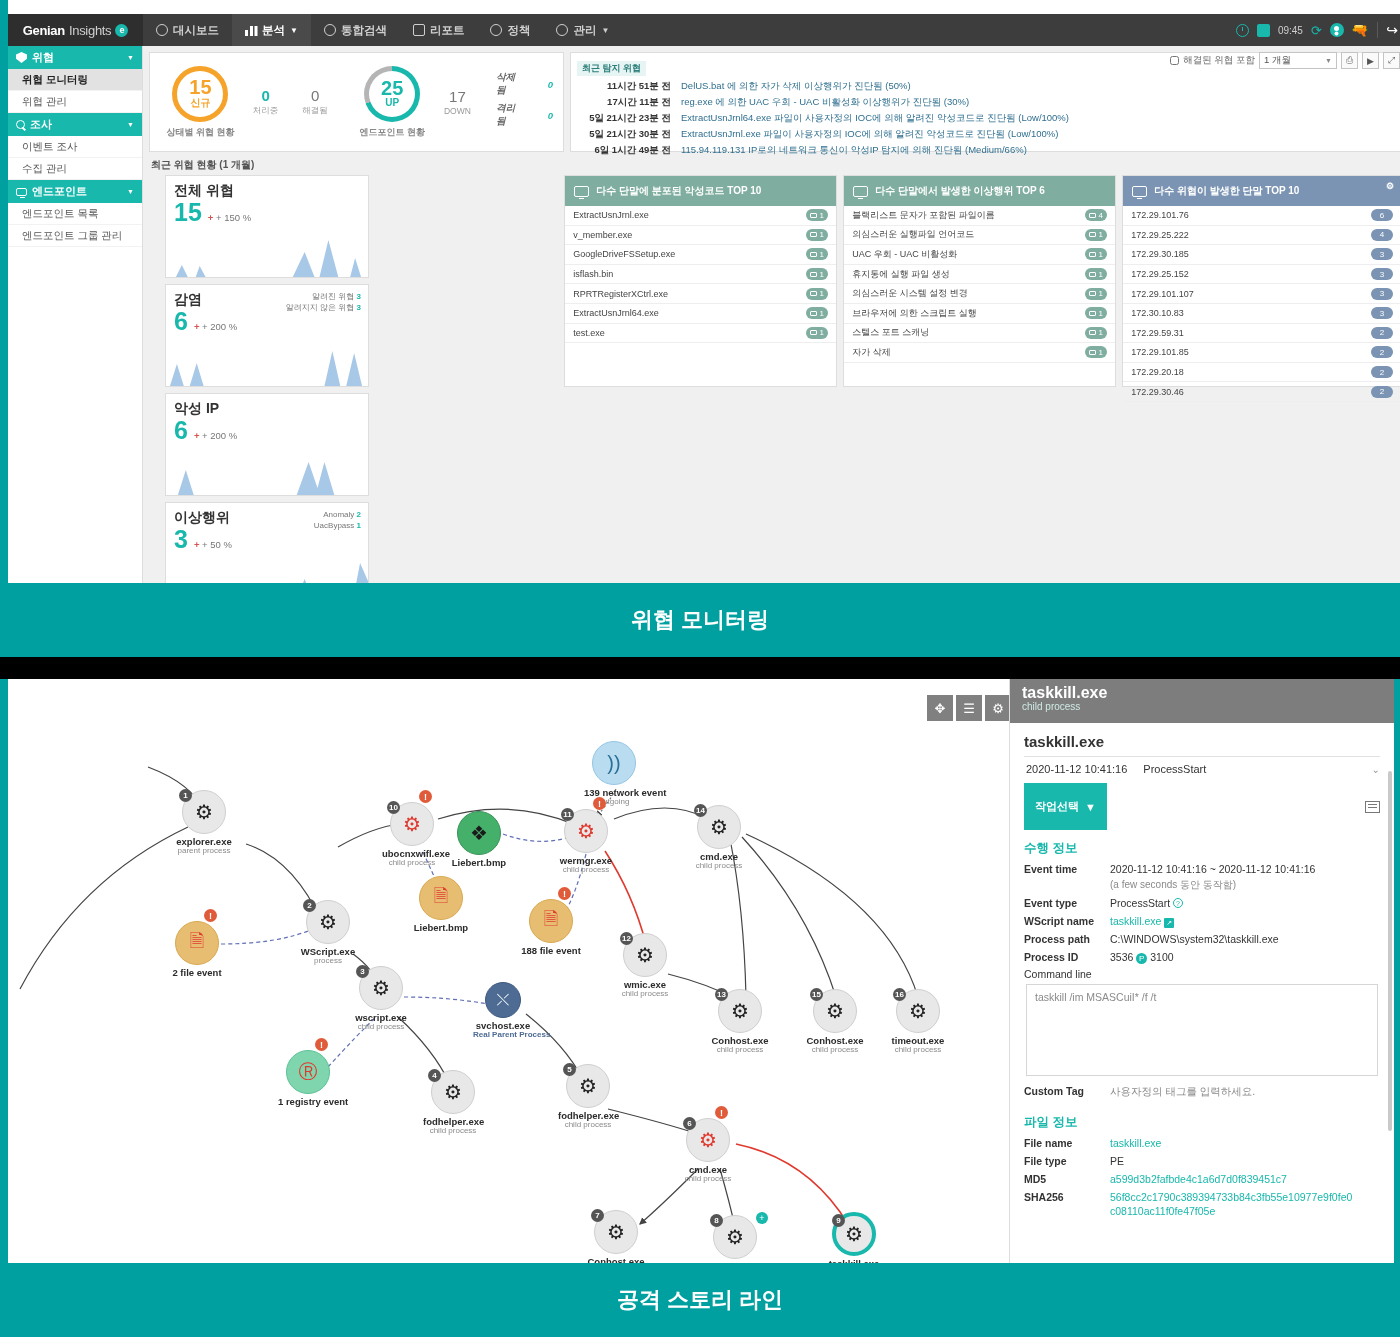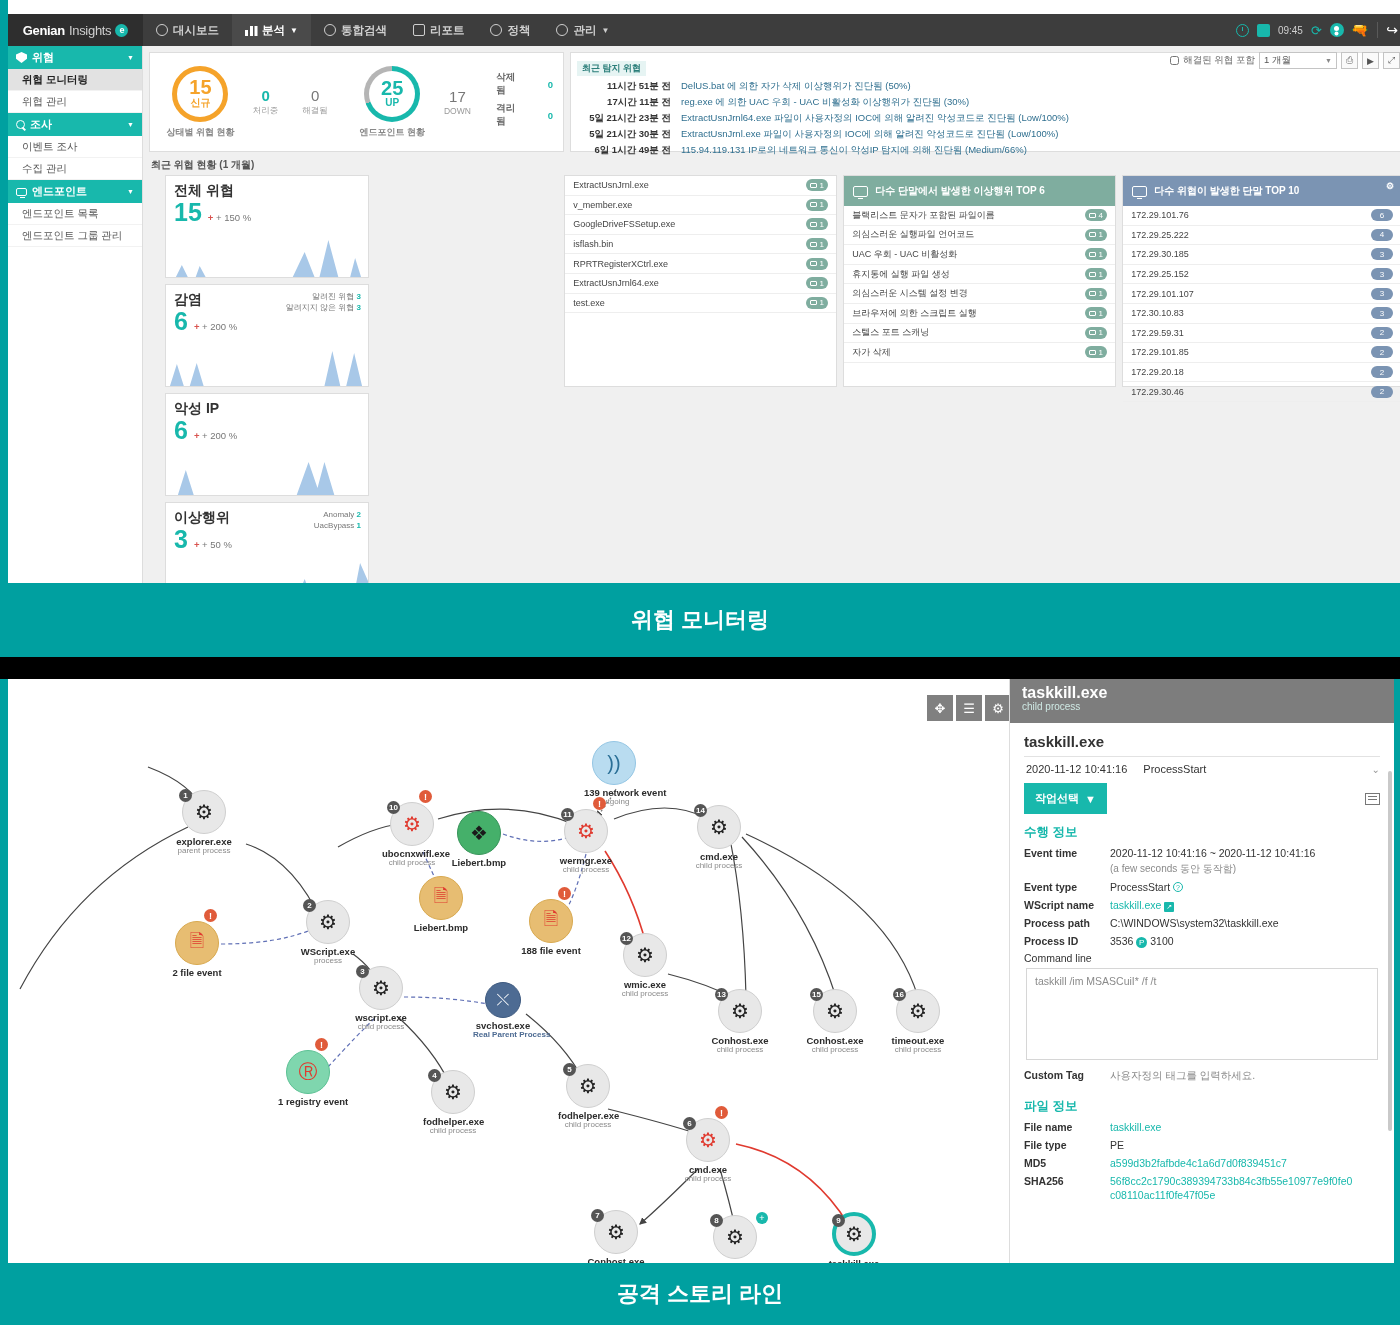--- a/index.html
+++ b/index.html
@@ -101,21 +101,21 @@
   .donut-inner { position:relative; z-index:2; text-align:center; }
   .donut-num { font-size:20px; font-weight:bold; color:#f5a32a; line-height:18px;}
   .donut-num.teal { color:#18b8ac; }
   .donut-lbl { font-size:10px; color:#f5a32a; font-weight:bold;}
   .donut-lbl.teal { color:#18b8ac; }
   .donut-cap { font-size:9px; color:#888; margin-top:4px;font-weight:bold; }
   .mini-stat { text-align:center; width:52px; }
   .mini-num { font-size:15px; color:#777; }
   .mini-num.tealtxt { color:#18b8ac; font-weight:bold; font-size:15px;}
   .mini-lbl { font-size:8.5px; color:#999; margin-top:1px;}
-  .kv-col { margin-left:14px; }
+  .kv-col { margin-left:14px;font-style:italic; }
   .kv-row { display:flex;align-items:center;gap:26px;font-size:9.5px;color:#666;margin-bottom:5px;font-weight:bold;}
   .kv-row .kv-v { color:#18b8ac; font-weight:bold; }
 
   .threat-list { flex:1; background:#fff; border:1px solid #ddd; padding:4px 6px; }
   .tl-head { display:inline-block; background:#e6f4f3; color:#2b7e7a; font-size:9px; font-weight:bold; padding:1px 5px; margin-bottom:2px;}
   .tl-row { display:flex; gap:10px; font-size:9.5px; padding:1.5px 2px; }
   .tl-time { width:92px; color:#333; font-weight:bold; text-align:right; flex:none;}
   .tl-msg { color:#2f6f8f; }
 
   .sec-title { font-size:10px; color:#555; font-weight:bold; margin:6px 0 3px 2px; }
@@ -144,21 +144,21 @@
     margin-left:auto; min-width:22px; height:12px; border-radius:7px; background:#7fad9f; color:#fff;
     font-size:8px; display:flex; align-items:center; justify-content:center; gap:2px; padding:0 4px;
   }
   .t10-row .badge.blue { background:#7b94b3; }
   .badge .mini-mon { width:7px;height:5px;border:1px solid #fff;border-radius:1px;display:inline-block;}
 
   
   .caption-bar { position:absolute; left:0; width:1400px; background:#00a0a0; color:#fff;
     display:flex; align-items:center; justify-content:center; font-size:22px; font-weight:bold; }
   #cap1 { top:583px; height:74px; }
-  #cap2 { top:1263px; height:62px; }
+  #cap2 { top:1263px; height:74px; }
   .black-bar { position:absolute; left:0; width:1400px; height:22px; background:#000; }
   #blk1 { top:657px; }
 
   
   #bottom-section {
     position:absolute; left:0; top:679px; width:1400px; height:584px;
     background:#ffffff; border-left:8px solid #00a0a0; border-right:6px solid #00a0a0;
     overflow:hidden;
   }
   .graph-area { position:absolute; left:0; top:0; width:1015px; height:584px; background:#fff;}
@@ -198,21 +198,21 @@
   
   .detail-panel { position:absolute; right:0; top:0; width:385px; height:584px; background:#fff; border-left:1px solid #ddd;}
   .dp-head { height:44px; background:#7d7d7d; color:#fff; padding:5px 12px;}
   .dp-head .t { font-size:16px; font-weight:bold; }
   .dp-head .s { font-size:10px; color:#cfe9e4; margin-top:-1px;}
   .dp-body { padding:10px 14px; height:540px; overflow:hidden; position:relative;}
   .dp-title { font-size:15px; font-weight:bold; color:#333; padding-bottom:6px; border-bottom:1px solid #e2e2e2;}
   .dp-eventrow { display:flex; align-items:center; gap:16px; font-size:11px; color:#333; padding:6px 0 0 2px;}
   .dp-eventrow .chev { margin-left:auto; color:#999; font-size:10px;}
   .dp-actionrow { display:flex; align-items:center; margin:8px 0 10px;}
-  .dp-actionbtn { background:#18b8ac; color:#fff; font-size:11px; font-weight:bold; padding:8px 11px; display:flex; gap:6px; align-items:center; cursor:pointer;}
+  .dp-actionbtn { background:#18b8ac; color:#fff; font-size:11px; font-weight:bold; padding:16px 11px; display:flex; gap:6px; align-items:center; cursor:pointer;}
   .dp-listicon { margin-left:auto; width:15px;height:12px;border:1.5px solid #777; position:relative; cursor:pointer;}
   .dp-listicon::after{content:"";position:absolute;left:2px;top:2px;width:9px;height:1.5px;background:#777;box-shadow:0 3px 0 #777;}
   .dp-sect { font-size:12.5px; font-weight:bold; color:#18b8ac; margin:4px 0 5px;}
   .dp-kv { display:flex; font-size:10.5px; margin-bottom:4px; line-height:14px;}
   .dp-k { width:86px; font-weight:bold; color:#333; flex:none;}
   .dp-v { color:#333; }
   .dp-v.teal { color:#18b8ac; }
   .dp-v.grey { color:#8a8a8a; }
   .dp-note { font-size:10px; color:#8a8a8a; margin:-2px 0 4px 86px;}
   .dp-cmdbox { border:1px solid #d6d6d6; height:92px; margin:4px 2px 8px; padding:6px 8px; font-size:10.5px; color:#8a8a8a;}
@@ -451,20 +451,24 @@
               <div><span>Anomaly</span> <span class="cnt">2</span></div>
               <div><span>UacBypass</span> <span class="cnt">1</span></div>
             </div>
             <svg class="tc-spark" viewBox="0 0 204 45" preserveAspectRatio="none">
               <path d="M0,45 L130,45 L140,20 L150,45 L188,45 L196,4 L204,22 L204,45 Z" fill="#a8c8e8"></path>
             </svg>
           </div>
         </div>
 
         <div class="top10">
+          <div class="t10-head">
+            <span class="mon-ic"></span>
+            <span>다수 단말에 분포된 악성코드 TOP 10</span>
+          </div>
           <div id="t10m-rows">
               <div class="t10-row">
                 <span>ExtractUsnJrnl.exe</span>
                 <span class="badge"><span class="mini-mon"></span>1</span>
               </div>
               <div class="t10-row">
                 <span>v_member.exe</span>
                 <span class="badge"><span class="mini-mon"></span>1</span>
               </div>
               <div class="t10-row">

